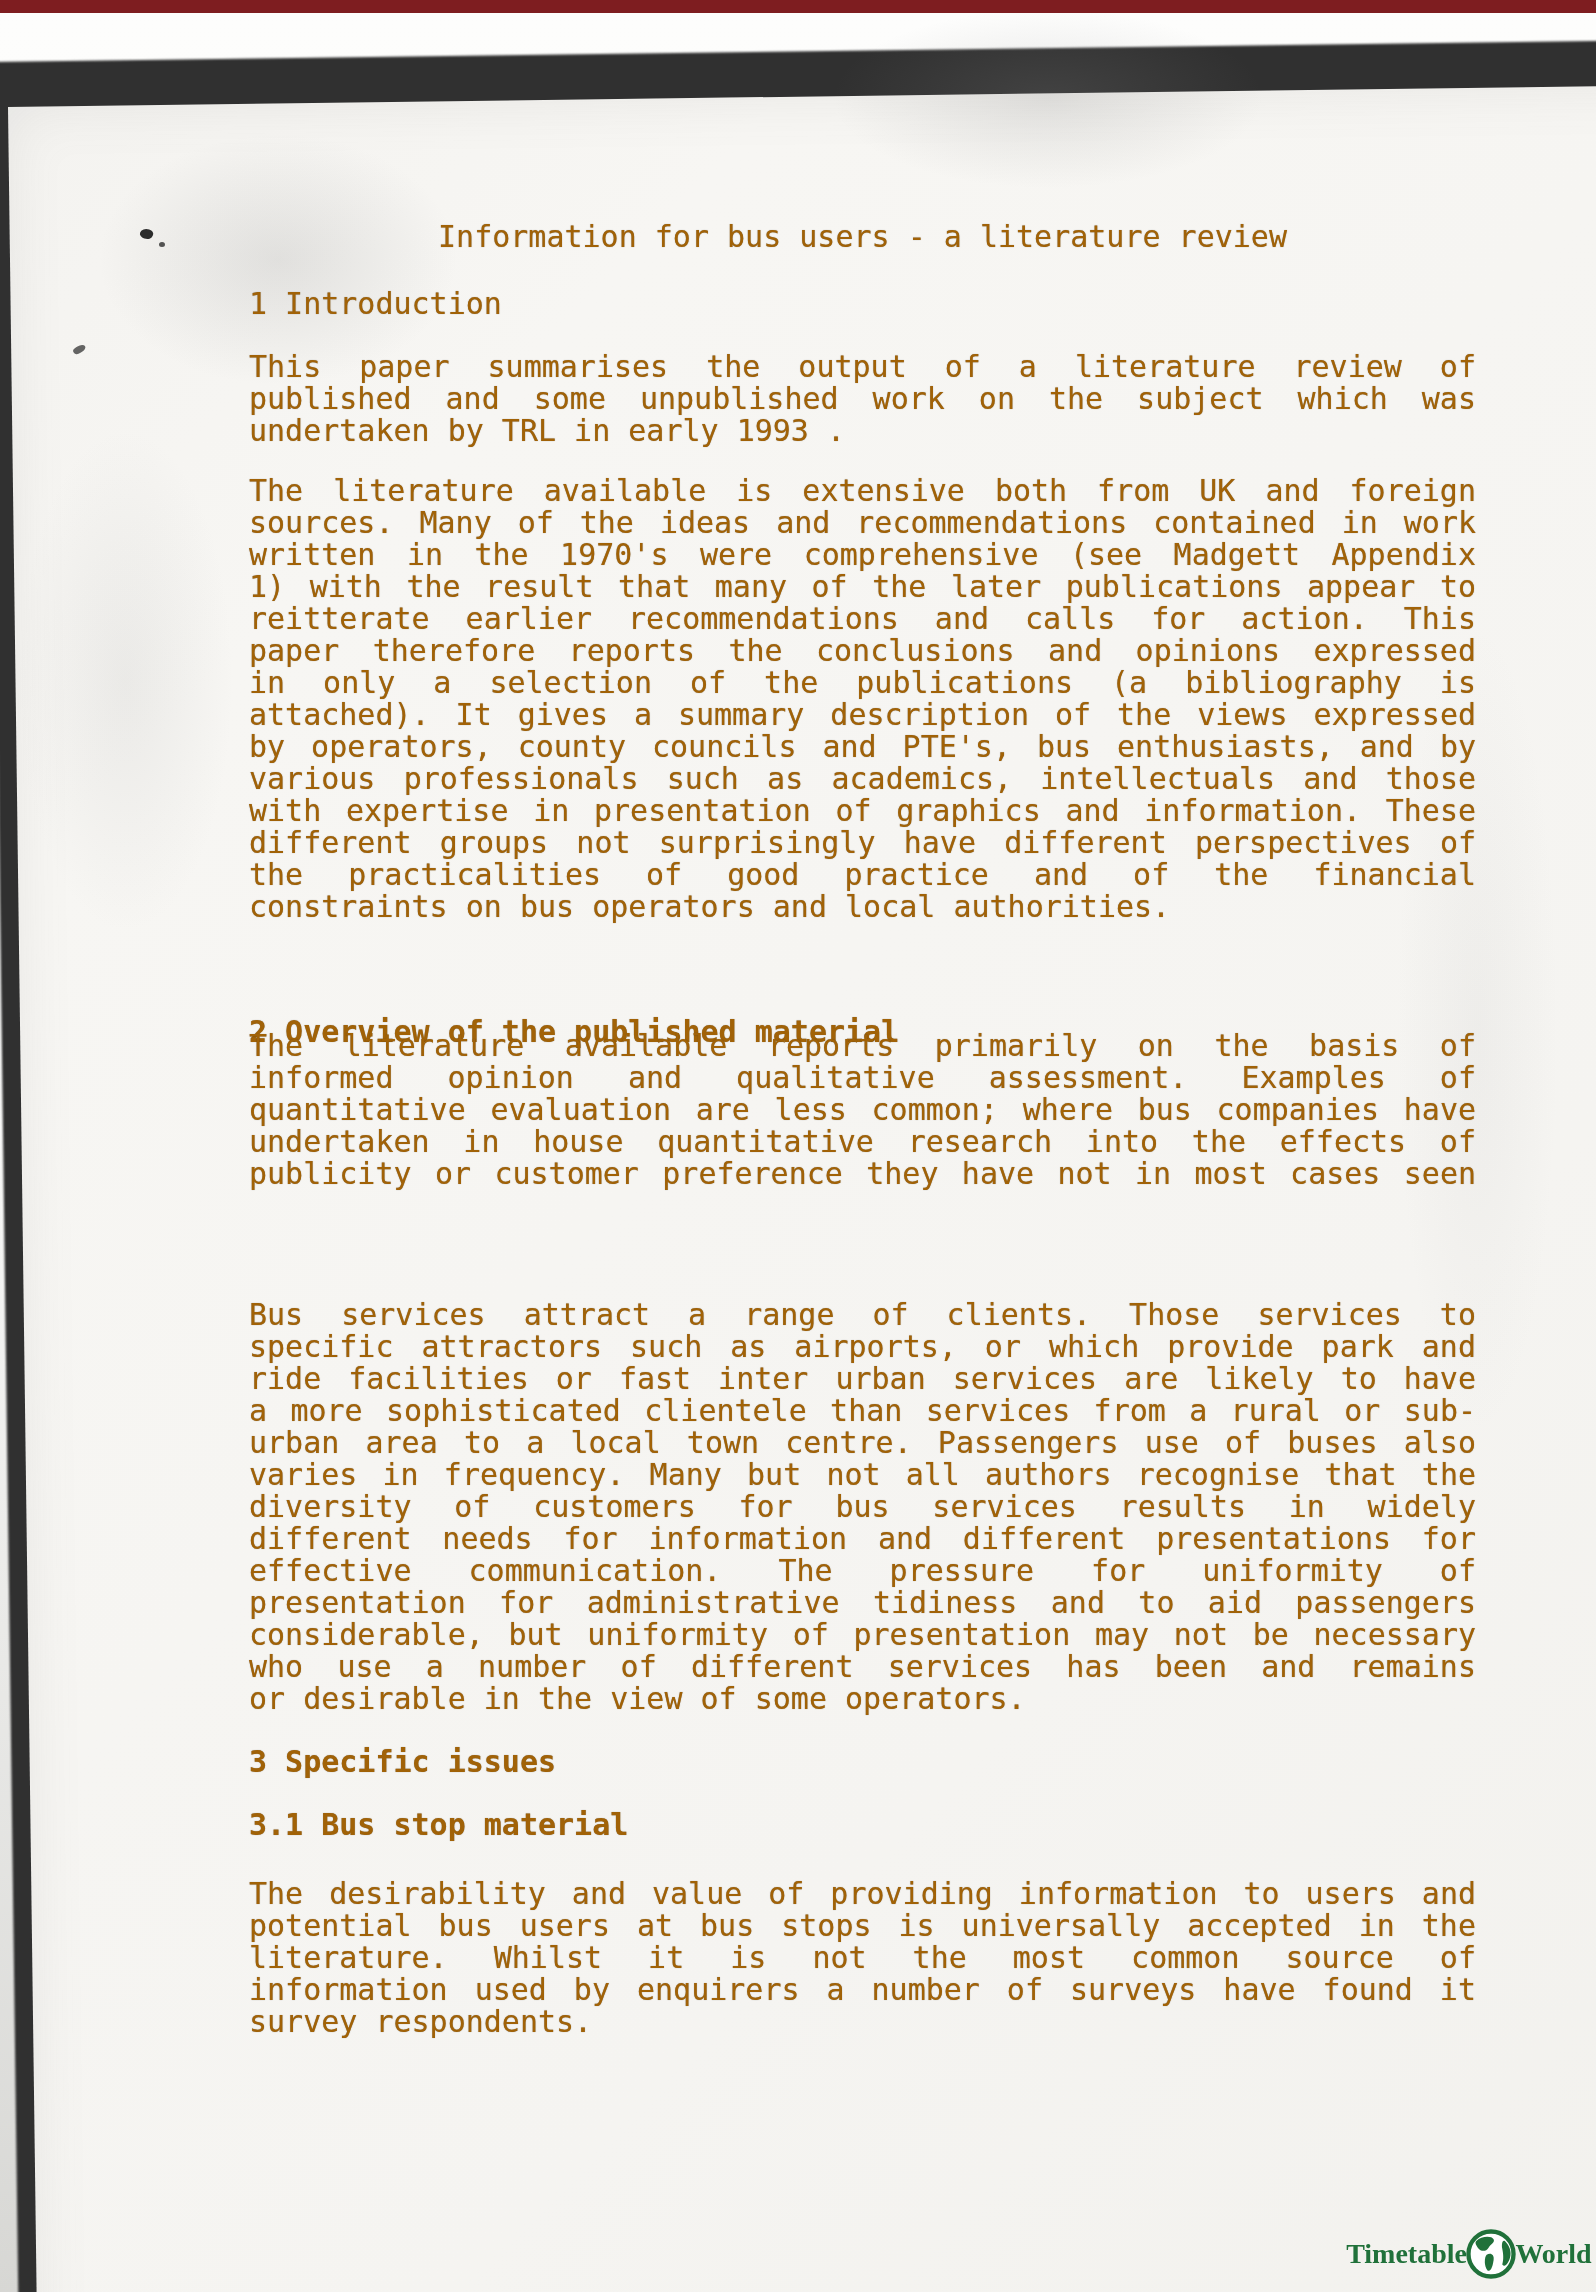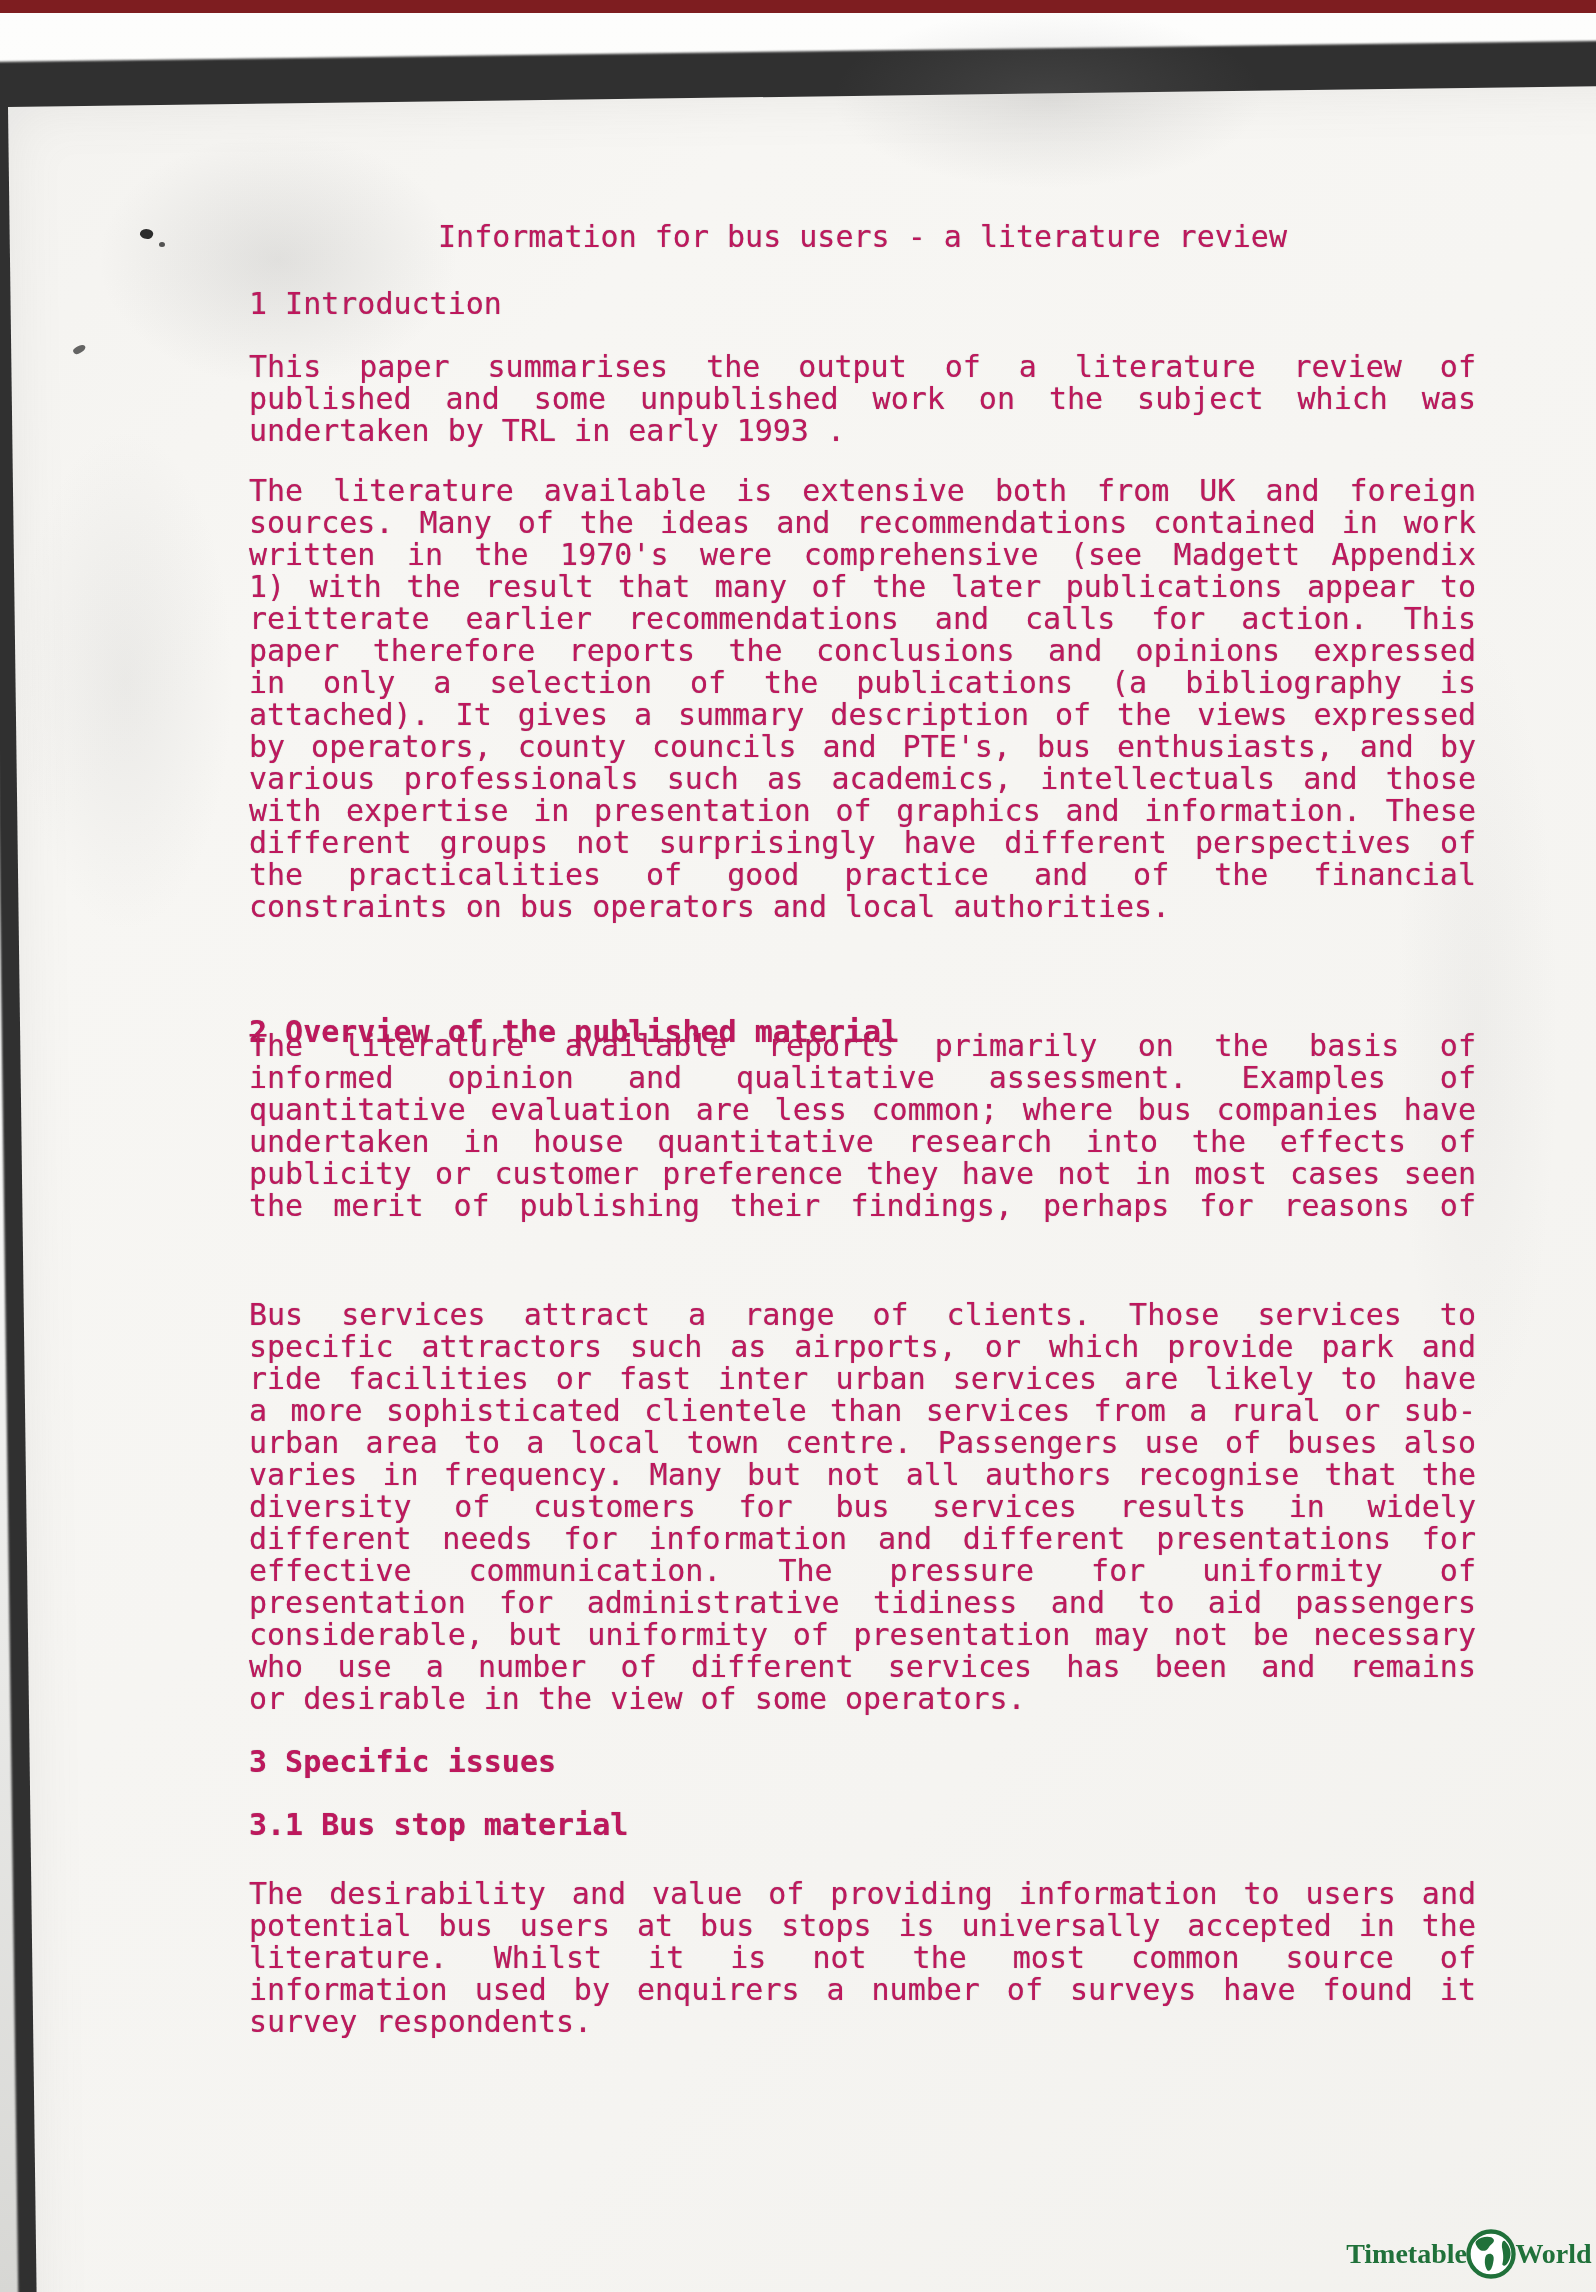--- a/index.html
+++ b/index.html
@@ -31,21 +31,21 @@
   .sm4{left:1397px;top:627px;width:161px;height:806px;background:radial-gradient(closest-side,rgba(170,170,170,.10),rgba(170,170,170,0));}
   
   .dot{position:absolute;background:#2c2c2c;z-index:6;}
   .dot1{left:140px;top:229px;width:13.4px;height:9.9px;border-radius:62% 38% 55% 45%;transform:rotate(18deg);}
   .dot2{left:159px;top:242px;width:6.3px;height:5.4px;border-radius:50%;opacity:.8;}
   .dot3{left:73px;top:346px;width:12.5px;height:7.2px;border-radius:40% 60% 50% 50%;transform:rotate(-32deg);opacity:.72;}
   
   .textlayer{position:absolute;left:0;top:0;width:1597px;height:2293px;z-index:10;}
   .tblock{
     position:absolute;left:249px;width:1227px;
-    color:#be185d;font-size:30px;line-height:32px;
+    color:#a16207;font-size:30px;line-height:32px;
     text-shadow:0 0 0.9px rgba(40,40,40,.5);
   }
   .tline{min-height:32px;}
   .jline{text-align:justify;text-align-last:justify;}
   .lastline{text-align:left;text-align-last:left;}
   .doc-title{text-align:center;}
   .hbold{font-weight:bold;}
   
   .logo{
     position:absolute;right:5.4px;top:2228px;z-index:20;
@@ -93,21 +93,20 @@
       <div class="tline jline">the practicalities of good practice and of the financial</div>
       <div class="tline lastline">constraints on bus operators and local authorities.</div>
     </div>
   <div class="tblock hbold" style="top:1016px">2 Overview of the published material</div>
   <div class="tblock" style="top:1030px">
       <div class="tline jline">The literature available reports primarily on the basis of</div>
       <div class="tline jline">informed opinion and qualitative assessment.  Examples of</div>
       <div class="tline jline">quantitative evaluation are less common; where bus companies have</div>
       <div class="tline jline">undertaken in house quantitative research into the effects of</div>
       <div class="tline jline">publicity or customer preference they have not in most cases seen</div>
-      <div class="tline jline">the merit of publishing their findings, perhaps for reasons of</div>
     </div>
   <div class="tblock" style="top:1299px">
       <div class="tline jline">Bus services attract a range of clients.  Those services to</div>
       <div class="tline jline">specific attractors such as airports, or which provide park and</div>
       <div class="tline jline">ride facilities or fast inter urban services are likely to have</div>
       <div class="tline jline">a more sophisticated clientele than services from a rural or sub-</div>
       <div class="tline jline">urban area to a local town centre. Passengers use of buses also</div>
       <div class="tline jline">varies in frequency.  Many but not all authors recognise that the</div>
       <div class="tline jline">diversity of customers for bus services results in widely</div>
       <div class="tline jline">different needs for information and different presentations for</div>

